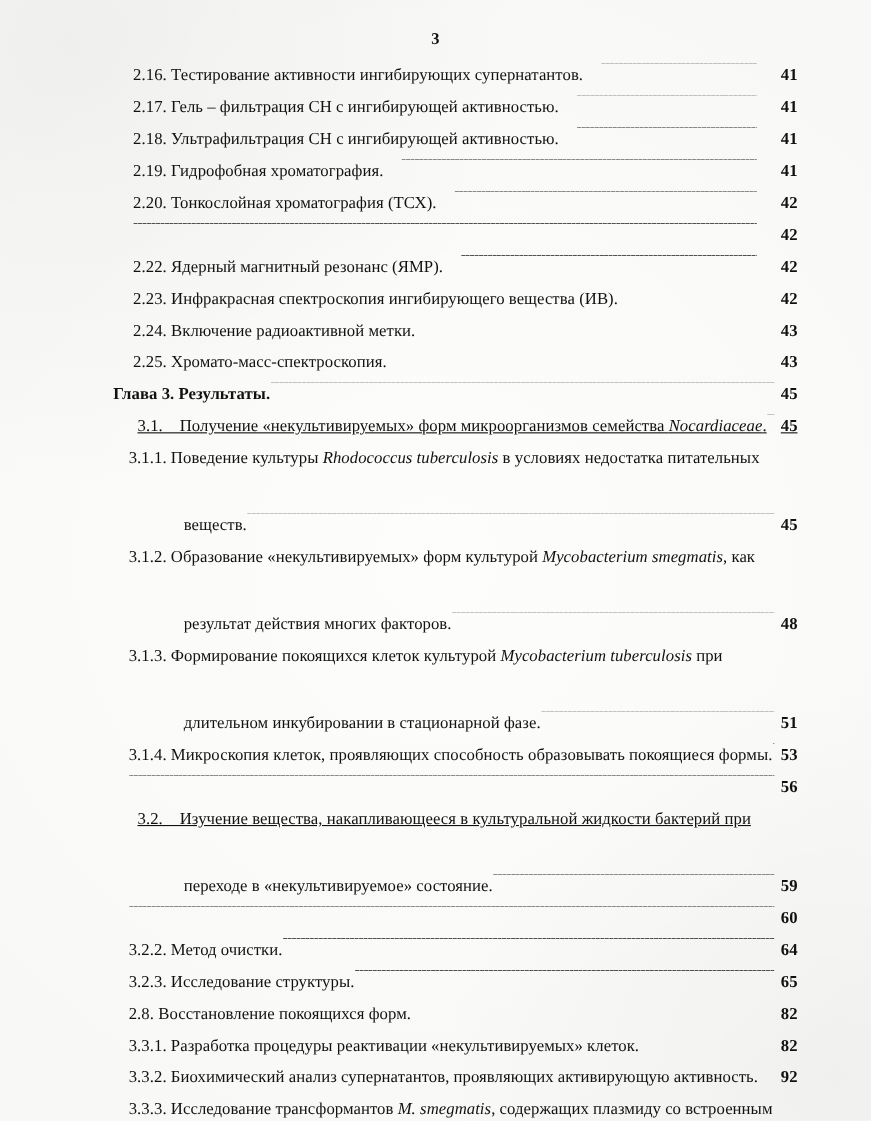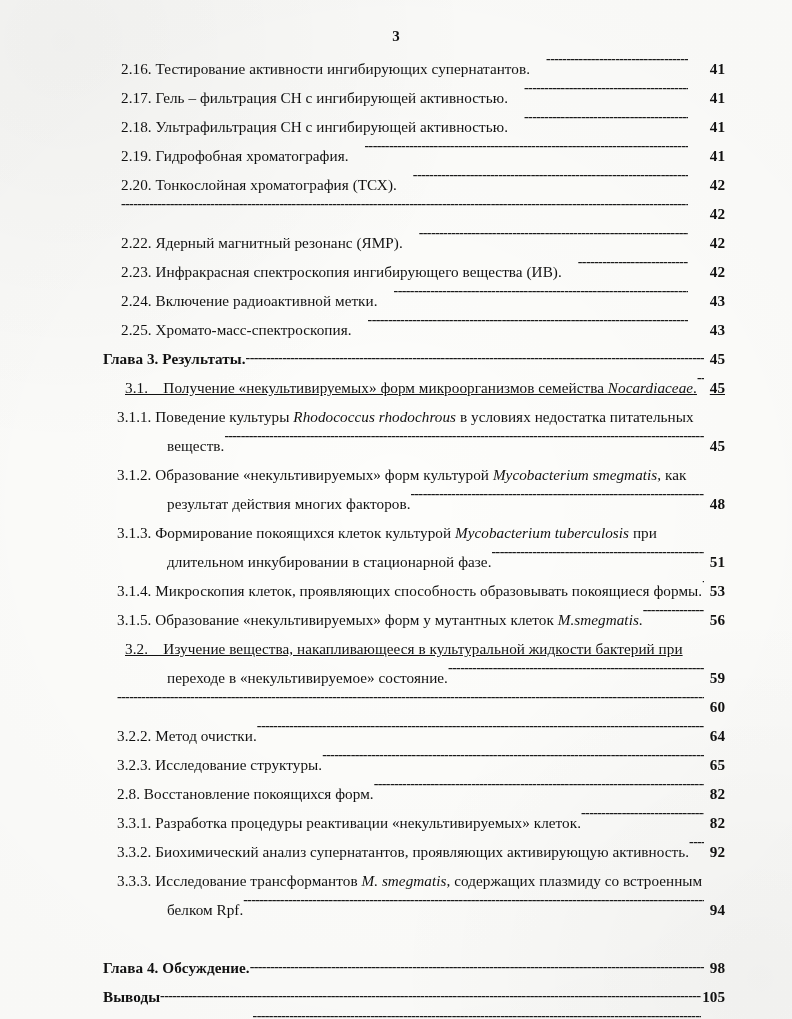--- a/index.html
+++ b/index.html
@@ -90,25 +90,25 @@
 
   .pageno {
     flex: 0 0 auto;
     font-weight: bold;
     padding-left: 1px;
     text-align: right;
     min-width: 20px;
   }
 
   
-  .ind-0  { padding-left: 0px; align-items: flex-end; }
+  .ind-0  { padding-left: 0px; }
   .ind-1  { padding-left: 18px; gap: 16px; }
   .ind-2  { padding-left: 14px; }
   .ind-3  { padding-left: 22px; text-decoration: underline; }
-  .ind-w  { padding-left: 64px; }   
+  .ind-w  { padding-left: 64px; margin-top: 32px; }   
   .ind-lit{ padding-left: 22px; }
   .row.cont .leader::before { content: ""; }
 
   .gap { height: 29px; }
 </style>
 </head>
 <body>
 
 <div class="page">
   <div class="scan-noise"></div>
@@ -169,21 +169,21 @@
         <span class="label">Глава 3. Результаты.</span>
         <span class="leader"></span>
         <span class="pageno">45</span>
       </div>
       <div class="row ind-3">
         <span class="label">3.1. &nbsp;&nbsp;&nbsp;Получение «некультивируемых» форм микроорганизмов семейства <i>Nocardiaceae</i>.</span>
         <span class="leader"></span>
         <span class="pageno">45</span>
       </div>
       <div class="row ind-2 cont">
-        <span class="label">3.1.1. Поведение культуры <i>Rhodococcus rhodochrous</i> в условиях недостатка питательных</span>
+        <span class="label">3.1.1. Поведение культуры <i>Rhodococcus tuberculosis</i> в условиях недостатка питательных</span>
         <span class="leader"></span>
       </div>
       <div class="row ind-w">
         <span class="label">веществ.</span>
         <span class="leader"></span>
         <span class="pageno">45</span>
       </div>
       <div class="row ind-2 cont">
         <span class="label">3.1.2. Образование «некультивируемых» форм культурой <i>Mycobacterium smegmatis</i>, как</span>
         <span class="leader"></span>
@@ -201,21 +201,20 @@
         <span class="label">длительном инкубировании в стационарной фазе.</span>
         <span class="leader"></span>
         <span class="pageno">51</span>
       </div>
       <div class="row ind-2">
         <span class="label">3.1.4. Микроскопия клеток, проявляющих способность образовывать покоящиеся формы.</span>
         <span class="leader"></span>
         <span class="pageno">53</span>
       </div>
       <div class="row ind-2">
-        <span class="label">3.1.5. Образование «некультивируемых» форм у мутантных клеток <i>M.smegmatis</i>.</span>
         <span class="leader"></span>
         <span class="pageno">56</span>
       </div>
       <div class="row ind-3 cont">
         <span class="label">3.2. &nbsp;&nbsp;&nbsp;Изучение вещества, накапливающееся в культуральной жидкости бактерий при</span>
         <span class="leader"></span>
       </div>
       <div class="row ind-w">
         <span class="label">переходе в «некультивируемое» состояние.</span>
         <span class="leader"></span>

